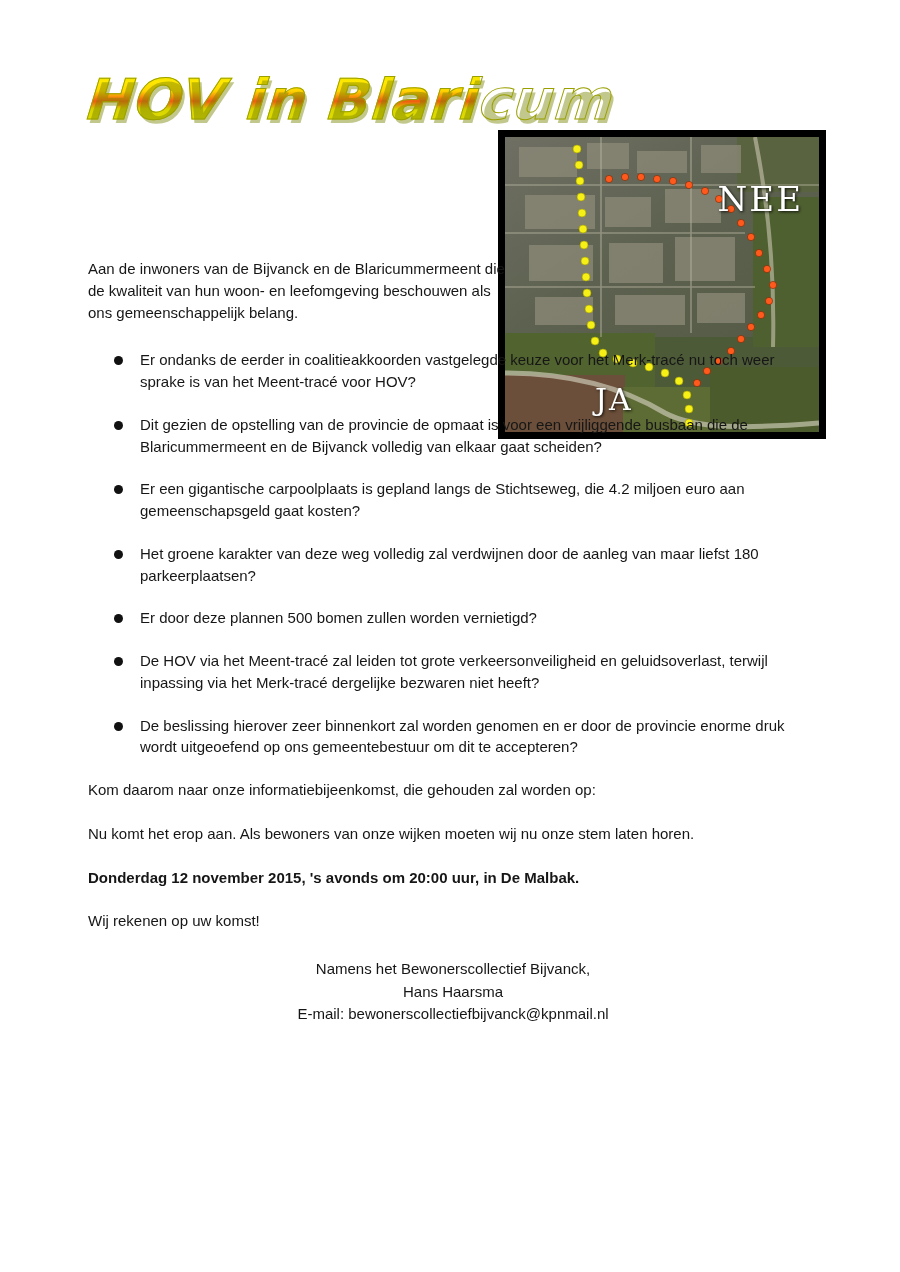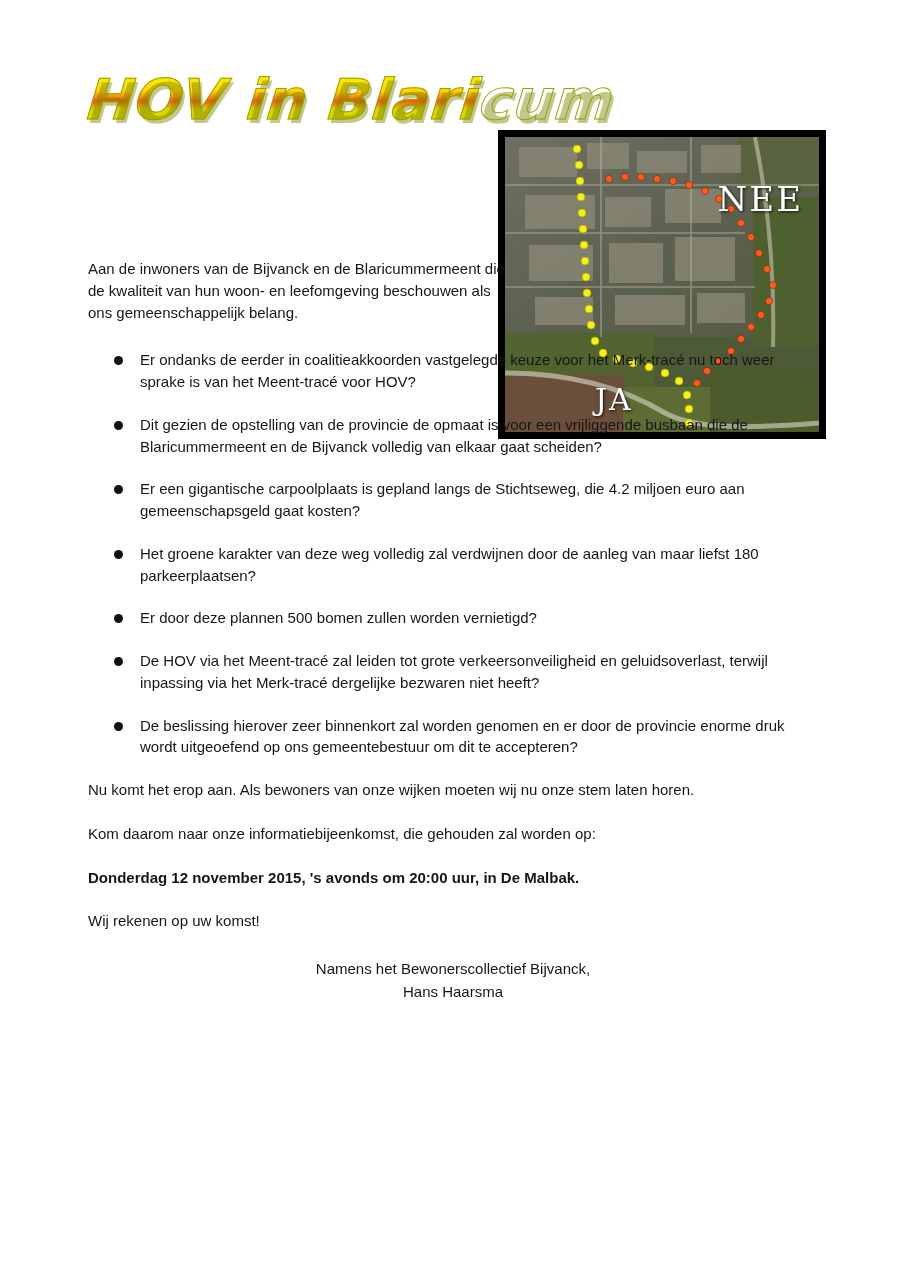--- a/index.html
+++ b/index.html
@@ -259,26 +259,27 @@
     <ul class="bullets">
       <li>Er ondanks de eerder in coalitieakkoorden vastgelegde keuze voor het Merk-tracé nu toch weer sprake is van het Meent-tracé voor HOV?</li>
       <li>Dit gezien de opstelling van de provincie de opmaat is voor een vrijliggende busbaan die de Blaricummermeent en de Bijvanck volledig van elkaar gaat scheiden?</li>
       <li>Er een gigantische carpoolplaats is gepland langs de Stichtseweg, die 4.2 miljoen euro aan gemeenschapsgeld gaat kosten?</li>
       <li>Het groene karakter van deze weg volledig zal verdwijnen door de aanleg van maar liefst 180 parkeerplaatsen?</li>
       <li>Er door deze plannen 500 bomen zullen worden vernietigd?</li>
       <li>De HOV via het Meent-tracé zal leiden tot grote verkeersonveiligheid en geluidsoverlast, terwijl inpassing via het Merk-tracé dergelijke bezwaren niet heeft?</li>
       <li>De beslissing hierover zeer binnenkort zal worden genomen en er door de provincie enorme druk wordt uitgeoefend op ons gemeentebestuur om dit te accepteren?</li>
     </ul>
 
+    <p class="para">Kom daarom naar onze informatiebijeenkomst, die gehouden zal worden op:</p>
     <p class="para">Nu komt het erop aan. Als bewoners van onze wijken moeten wij nu onze stem laten horen.</p>
-    <p class="para">Kom daarom naar onze informatiebijeenkomst, die gehouden zal worden op:</p>
 
     <p class="para bold">Donderdag 12 november 2015,  's avonds om 20:00 uur, in De Malbak.</p>
 
     <p class="para closing">Wij rekenen op uw komst!</p>
 
     <div class="signature">
       <div>Namens het Bewonerscollectief Bijvanck,</div>
       <div>Hans Haarsma</div>
+      <div>E-mail: bewonerscollectiefbijvanck@kpnmail.nl</div>
     </div>
 
   </div>
 </div>
 
 </body></html>

